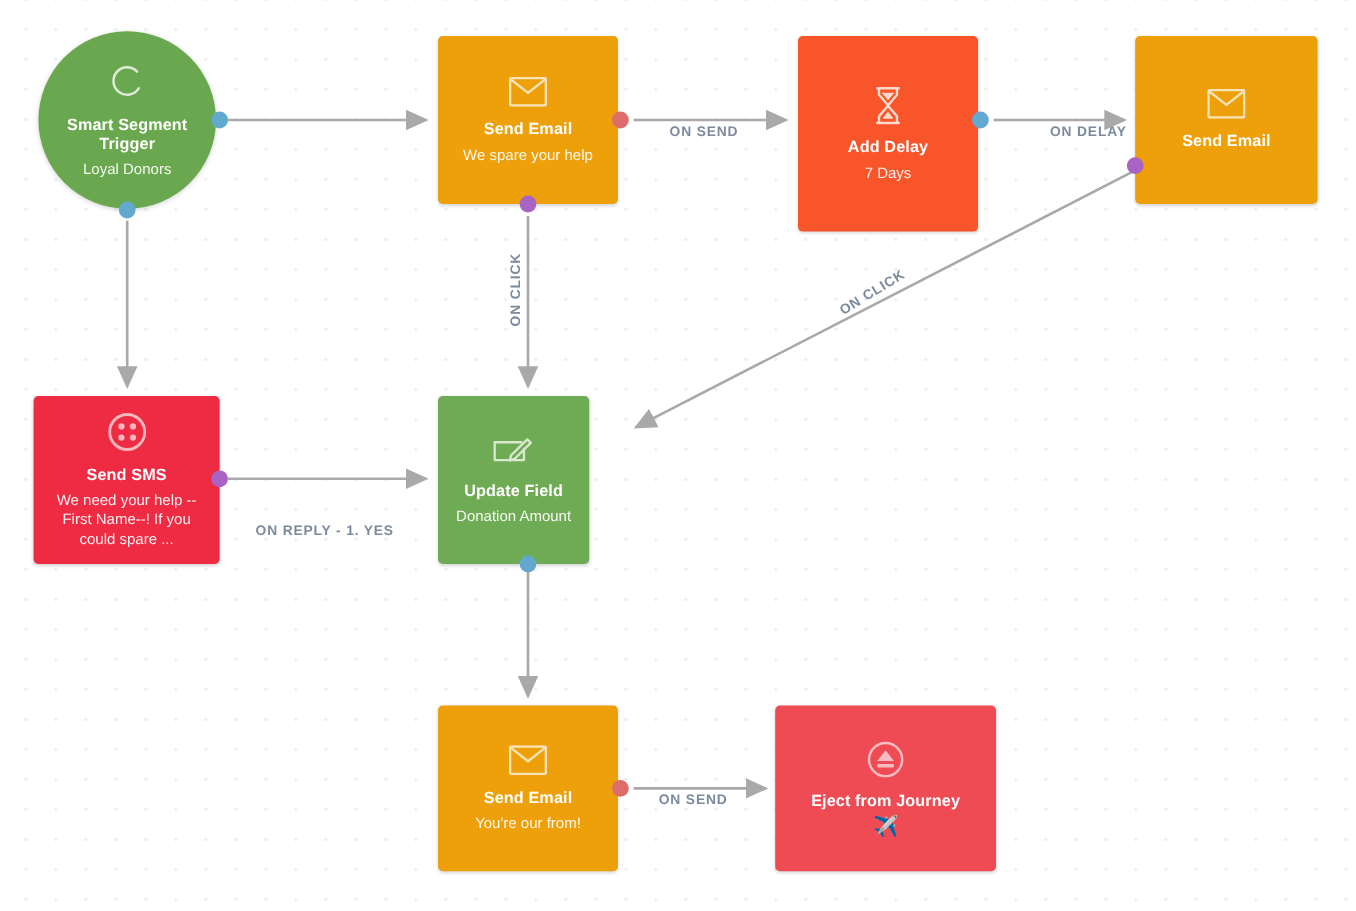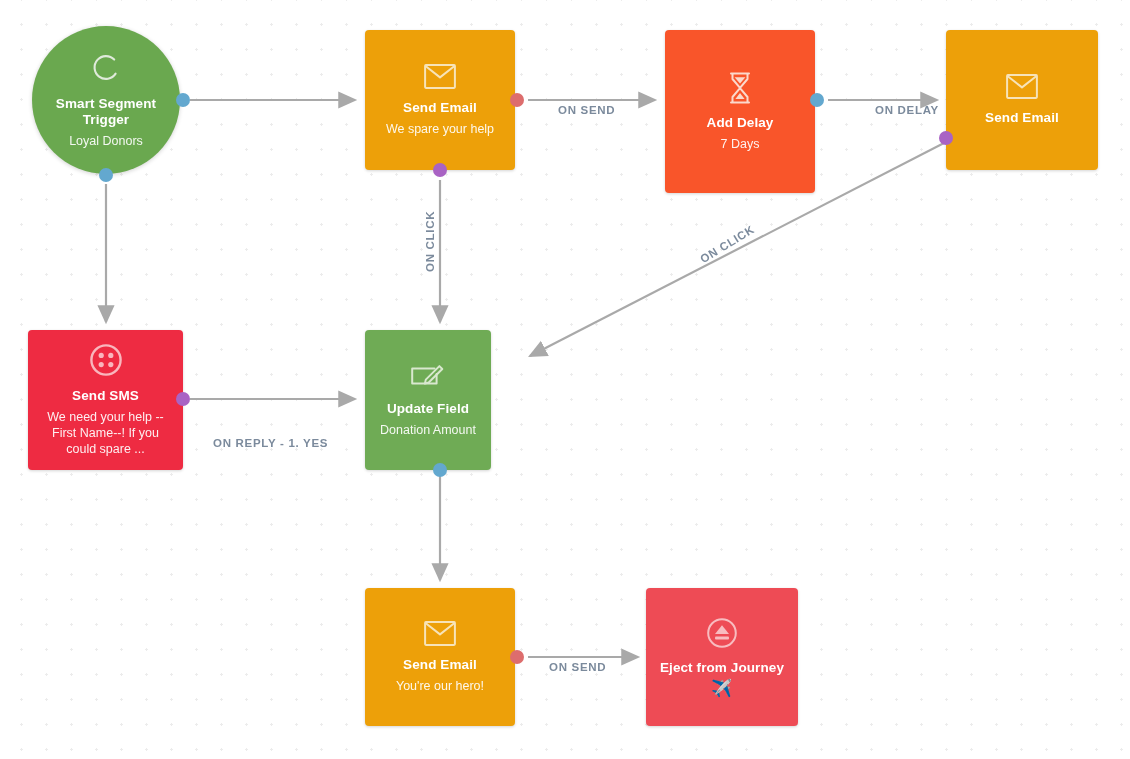--- a/index.html
+++ b/index.html
@@ -227,25 +227,25 @@
   <div class="port blue" style="left:433px; top:463px;"></div>
 
   <div class="node" style="left:365px; top:588px; width:150px; height:138px; background:#eda009;">
     <span class="node-icon">
       <svg width="32" height="25" viewBox="0 0 32 25">
         <rect x="1.1" y="1.1" width="29.8" height="22.8" rx="0.8" fill="none" stroke="#f7e3b8" stroke-width="2"></rect>
         <path d="M1.8 2.2 L16 13.4 L30.2 2.2" fill="none" stroke="#f7e3b8" stroke-width="2" stroke-linejoin="round"></path>
       </svg>
     </span>
     <div class="node-title">Send Email</div>
-    <div class="node-sub">You're our hero!</div>
+    <div class="node-sub">You're our from!</div>
   </div>
   <div class="port red" style="left:510px; top:650px;"></div>
 
-  <div class="node" style="left:646px; top:588px; width:152px; height:138px; background:#ee4b55;">
+  <div class="node" style="left:646px; top:588px; width:184px; height:138px; background:#ee4b55;">
     <span class="node-icon">
       <svg width="32" height="32" viewBox="0 0 32 32">
         <circle cx="16" cy="16" r="13.8" fill="none" stroke="#f8bcc0" stroke-width="2"></circle>
         <path d="M16 8.2 L23 17.1 H9 z" fill="#f8bcc0"></path>
         <rect x="9" y="19.6" width="14" height="2.9" rx="1" fill="#f8bcc0"></rect>
       </svg>
     </span>
     <div class="node-title">Eject from Journey</div>
     <div class="node-emoji">✈️</div>
   </div>

